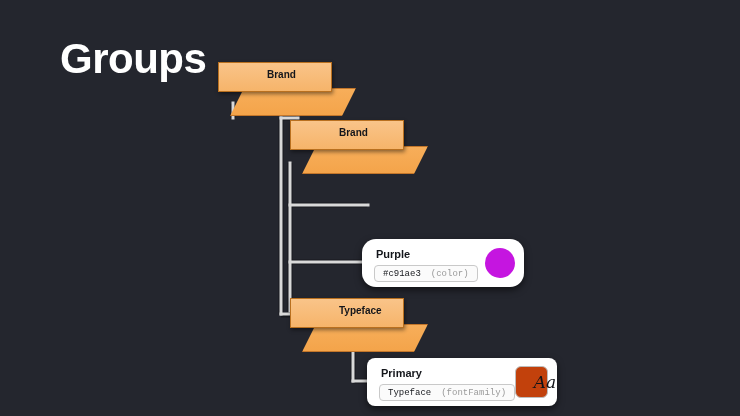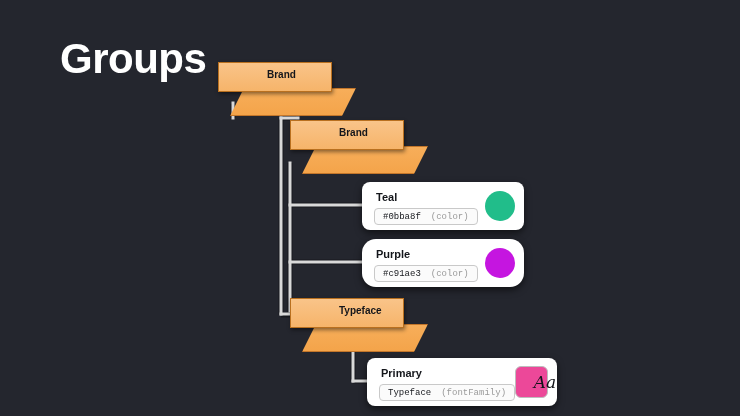--- a/index.html
+++ b/index.html
@@ -73,21 +73,21 @@
     box-sizing:border-box;
   }
   .leaf-card .code-pill .ctype{color:#9a9a9a;margin-left:10px;}
 
   .swatch{
     position:absolute;
     border-radius:50%;
   }
   .font-preview{
     position:absolute;
-    background:#ec4899;
+    background:#c2410c;
     border:1px solid #bdbdbd;
     border-radius:6px;
     box-sizing:border-box;
     display:flex;align-items:center;justify-content:center;
     font-family:"DejaVu Serif","Liberation Serif",serif;
     font-style:italic;
     font-size:17px;
     color:#111318;
     padding-left:27px;
   }
@@ -136,27 +136,20 @@
     </div>
   </div>
 
   <div class="group-node" style="left:290px;top:298px;">
     <div class="body"></div>
     <div class="head">
       <span class="label">Typeface</span>
     </div>
   </div>
 
-  <div class="leaf-card" style="left:362px;top:182px;width:162px;height:48px;">
-    <span class="title">Teal</span>
-    <span class="code-pill">
-      <span>#0bba8f</span><span class="ctype">(color)</span>
-    </span>
-    <span class="swatch" style="right:9px;top:9px;width:30px;height:30px;background:#21bd8a;"></span>
-  </div>
 
   <div class="leaf-card" style="left:362px;top:239px;width:162px;height:48px;border-radius:14px;">
     <span class="title">Purple</span>
     <span class="code-pill">
       <span>#c91ae3</span><span class="ctype">(color)</span>
     </span>
     <span class="swatch" style="right:9px;top:9px;width:30px;height:30px;background:#c515e0;"></span>
   </div>
 
   <div class="leaf-card" style="left:367px;top:358px;width:190px;height:48px;">

